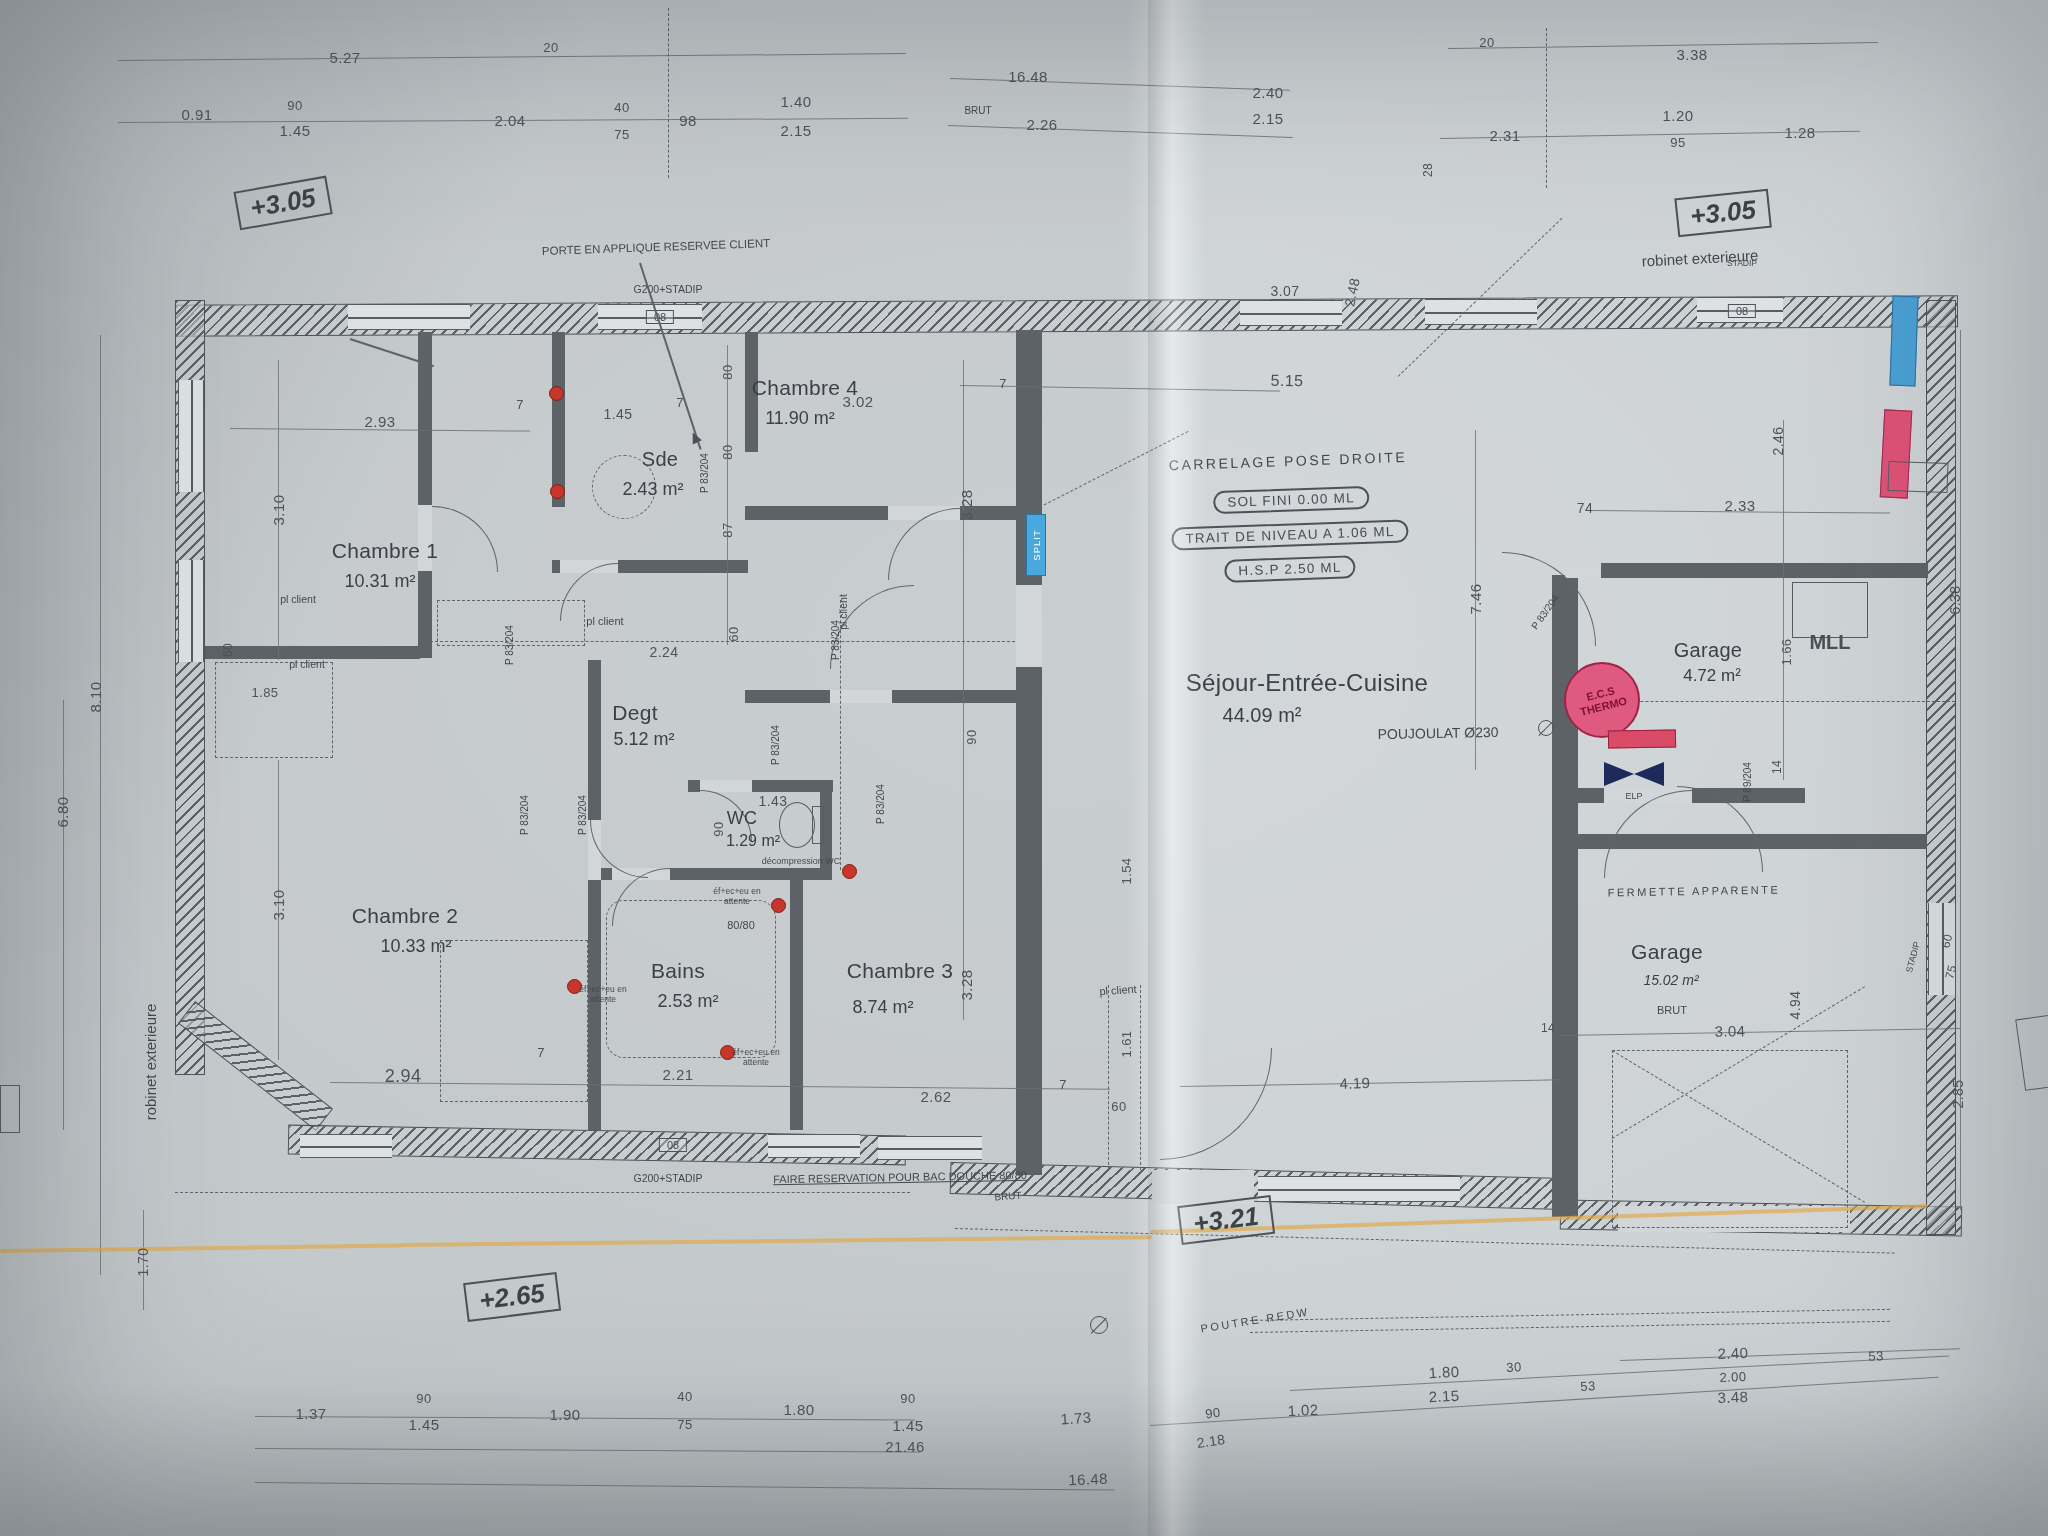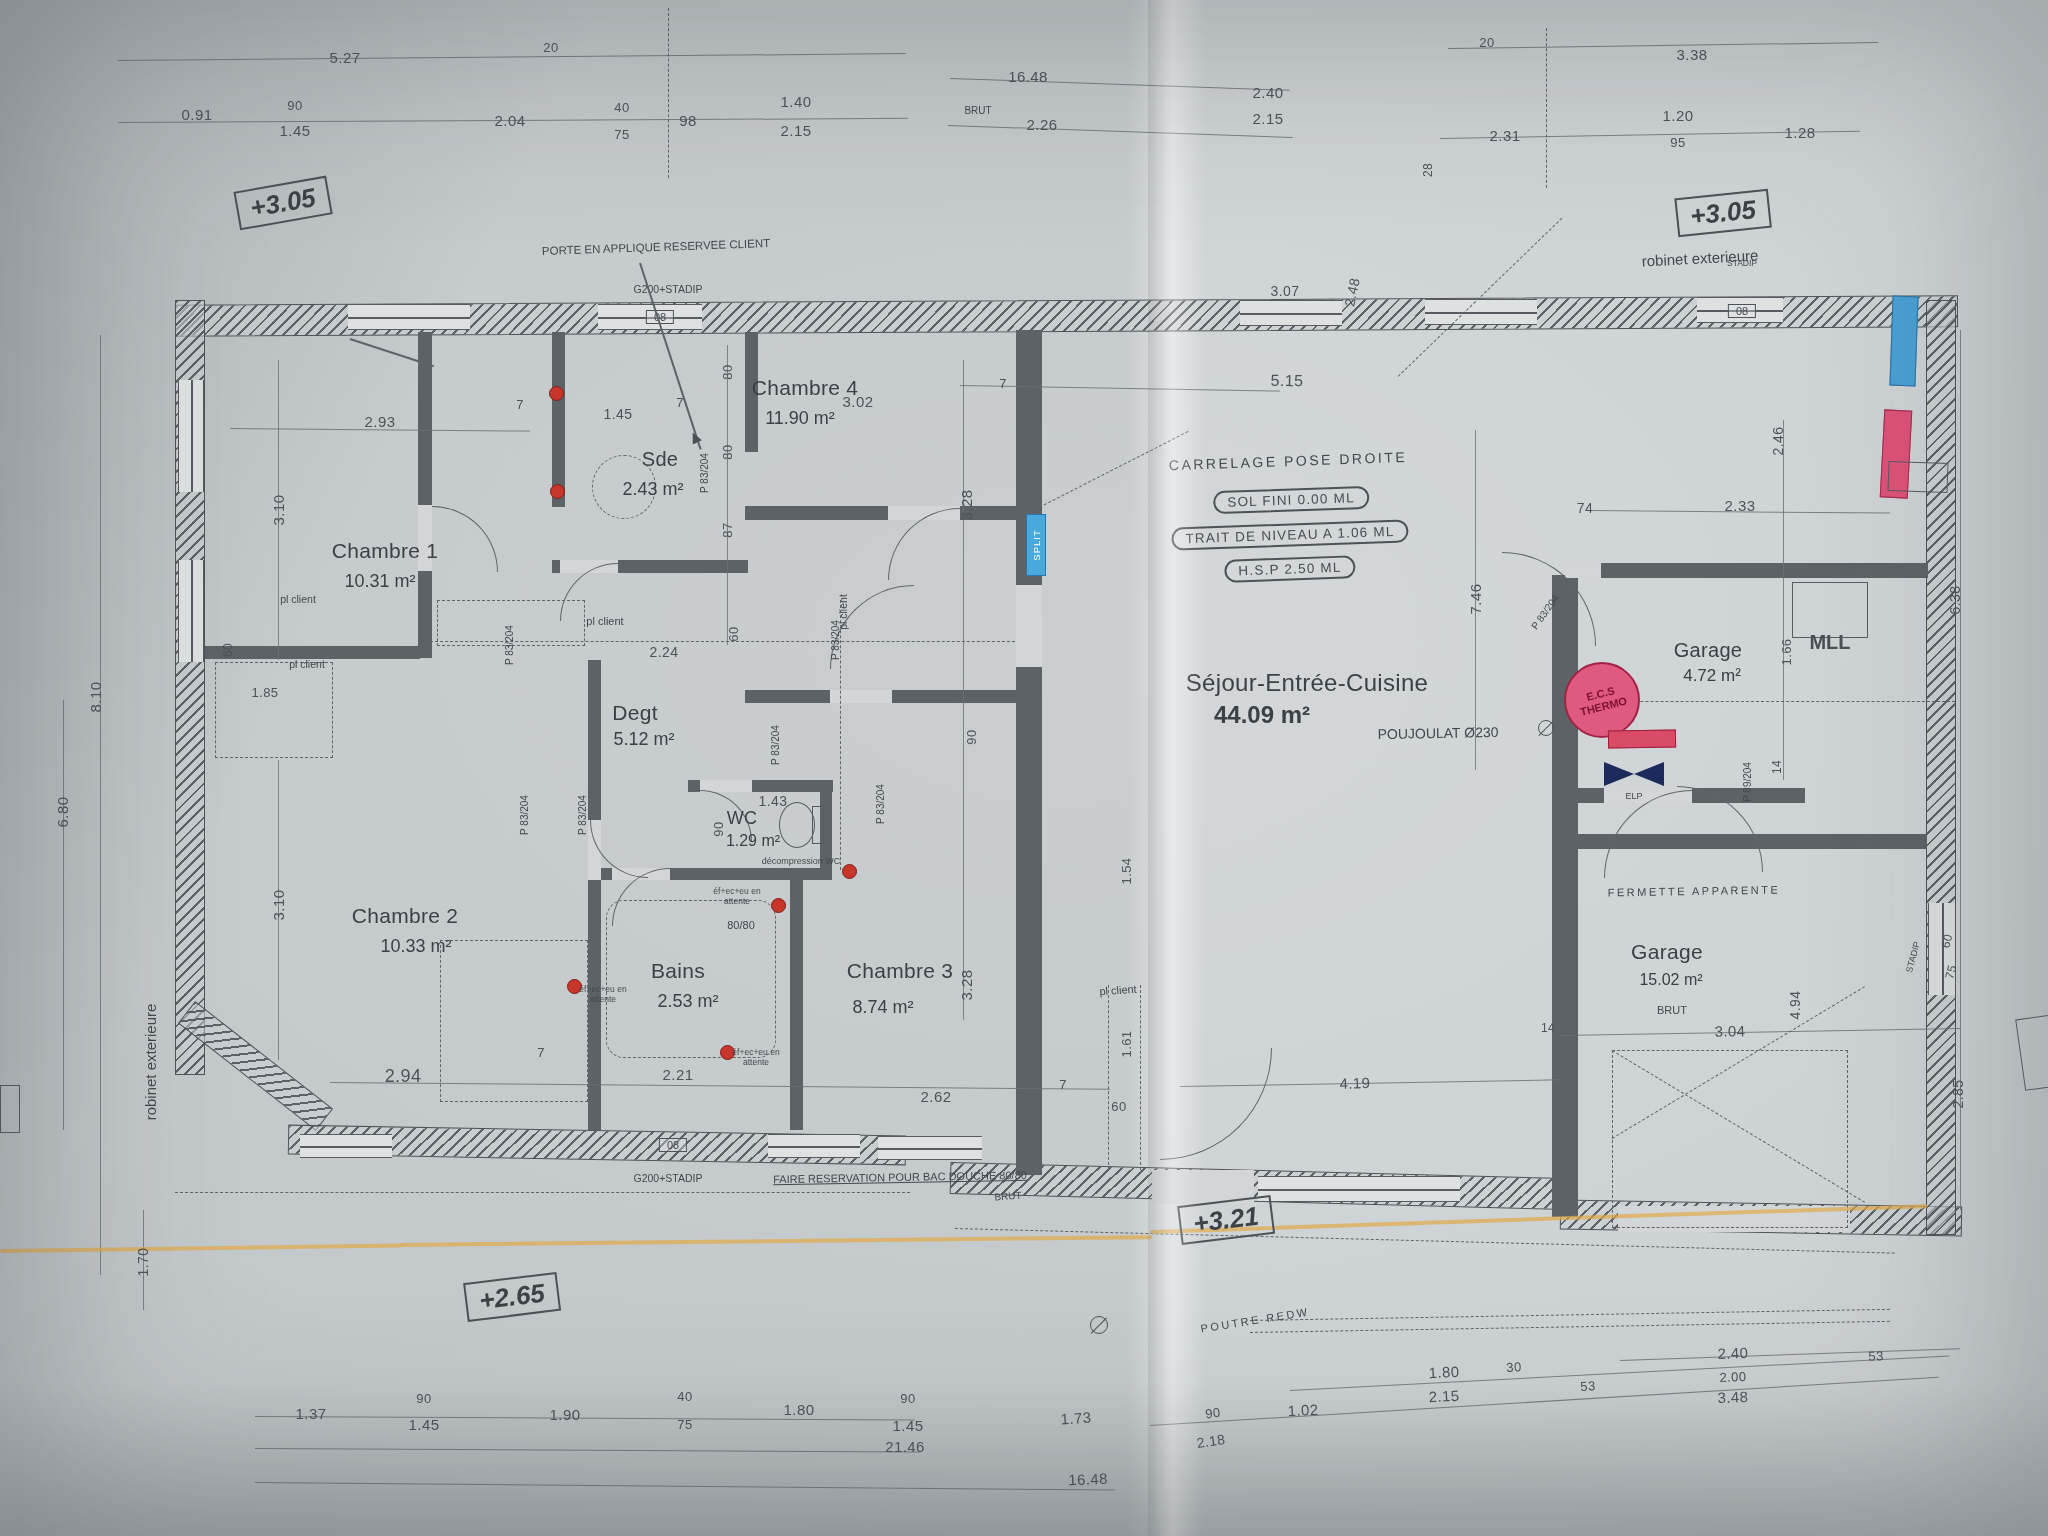--- a/index.html
+++ b/index.html
@@ -283,25 +283,25 @@
       <div class="t room-area" style="position: absolute; left: 644px; top: 739px; font-size: 18px; transform: translate(-50%, -50%);">5.12 m²</div>
       <div class="t room-name" style="position: absolute; left: 742px; top: 818px; font-size: 18px; transform: translate(-50%, -50%);">WC</div>
       <div class="t room-area" style="position: absolute; left: 753px; top: 841px; font-size: 16px; transform: translate(-50%, -50%);">1.29 m²</div>
       <div class="t room-name" style="position: absolute; left: 405px; top: 916px; font-size: 21px; transform: translate(-50%, -50%);">Chambre 2</div>
       <div class="t room-area" style="position: absolute; left: 400px; top: 946px; font-size: 18px; transform: translate(-50%, -50%); margin-left: 16px;">10.33 m²</div>
       <div class="t room-name" style="position: absolute; left: 678px; top: 971px; font-size: 21px; transform: translate(-50%, -50%);">Bains</div>
       <div class="t room-area" style="position: absolute; left: 688px; top: 1001px; font-size: 18px; transform: translate(-50%, -50%);">2.53 m²</div>
       <div class="t room-name" style="position: absolute; left: 900px; top: 971px; font-size: 21px; transform: translate(-50%, -50%);">Chambre 3</div>
       <div class="t room-area" style="position: absolute; left: 883px; top: 1007px; font-size: 18px; transform: translate(-50%, -50%);">8.74 m²</div>
       <div class="t room-name" style="position: absolute; left: 1307px; top: 683px; font-size: 24px; transform: translate(-50%, -50%);">Séjour-Entrée-Cuisine</div>
-      <div class="t room-area" style="position: absolute; left: 1262px; top: 715px; font-size: 24px; transform: translate(-50%, -50%); font-weight: bold;">44.09 m²</div>
+      <div class="t room-area" style="position: absolute; left: 1262px; top: 715px; font-size: 20px; transform: translate(-50%, -50%);">44.09 m²</div>
       <div class="t room-name" style="position: absolute; left: 1708px; top: 650px; font-size: 20px; transform: translate(-50%, -50%);">Garage</div>
       <div class="t room-area" style="position: absolute; left: 1712px; top: 676px; font-size: 17px; transform: translate(-50%, -50%);">4.72 m²</div>
       <div class="t room-name" style="position: absolute; left: 1667px; top: 952px; font-size: 21px; transform: translate(-50%, -50%);">Garage</div>
-      <div class="t room-area" style="position: absolute; left: 1671px; top: 980px; font-size: 16px; transform: translate(-50%, -50%);">15.02 m²</div>
+      <div class="t room-area" style="position: absolute; left: 1671px; top: 980px; font-size: 14px; transform: translate(-50%, -50%); font-style: italic;">15.02 m²</div>
       <div class="t marker" style="position: absolute; left: 283px; top: 203px; font-size: 26px; transform: translate(-50%, -50%) rotate(-10deg);">+3.05</div>
       <div class="t marker" style="position: absolute; left: 1723px; top: 213px; font-size: 26px; transform: translate(-50%, -50%) rotate(-6deg);">+3.05</div>
       <div class="t marker" style="position: absolute; left: 512px; top: 1297px; font-size: 26px; transform: translate(-50%, -50%) rotate(-7deg);">+2.65</div>
       <div class="t marker" style="position: absolute; left: 1226px; top: 1220px; font-size: 26px; transform: translate(-50%, -50%) rotate(-7deg);">+3.21</div>
       <div class="t " style="position: absolute; left: 656px; top: 247px; font-size: 11.5px; transform: translate(-50%, -50%) rotate(-2deg);">PORTE EN APPLIQUE RESERVEE CLIENT</div>
       <div class="t ls2" style="position: absolute; left: 1288px; top: 461px; font-size: 14px; transform: translate(-50%, -50%) rotate(-2deg);">CARRELAGE POSE DROITE</div>
       <div class="t pill" style="position: absolute; left: 1291px; top: 500px; font-size: 13.5px; transform: translate(-50%, -50%) rotate(-2deg);">SOL FINI 0.00 ML</div>
       <div class="t pill" style="position: absolute; left: 1290px; top: 535px; font-size: 13.5px; transform: translate(-50%, -50%) rotate(-2deg);">TRAIT DE NIVEAU A 1.06 ML</div>
       <div class="t pill" style="position: absolute; left: 1290px; top: 569px; font-size: 13.5px; transform: translate(-50%, -50%) rotate(-2deg);">H.S.P 2.50 ML</div>
       <div class="t " style="position: absolute; left: 1438px; top: 733px; font-size: 14px; transform: translate(-50%, -50%) rotate(-1deg);">POUJOULAT Ø230</div>

